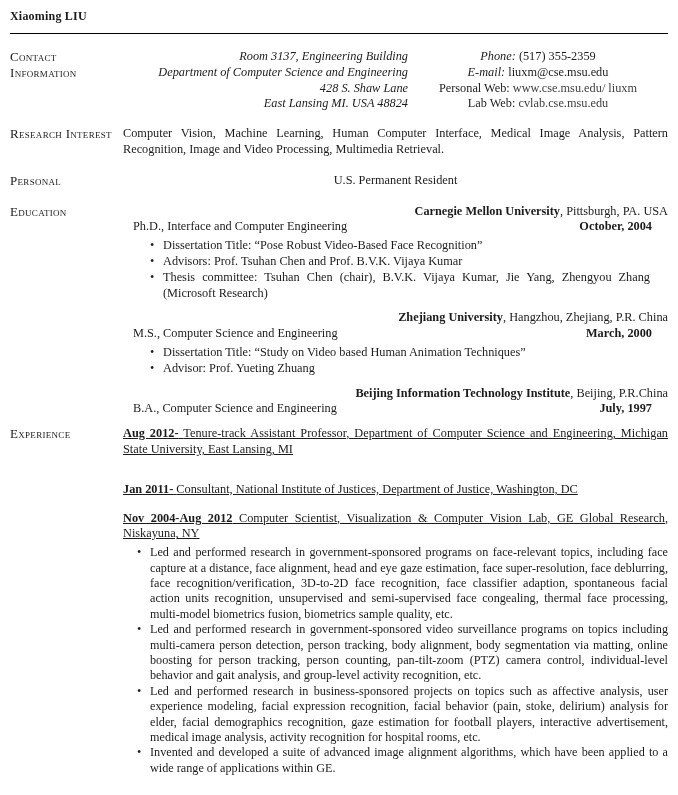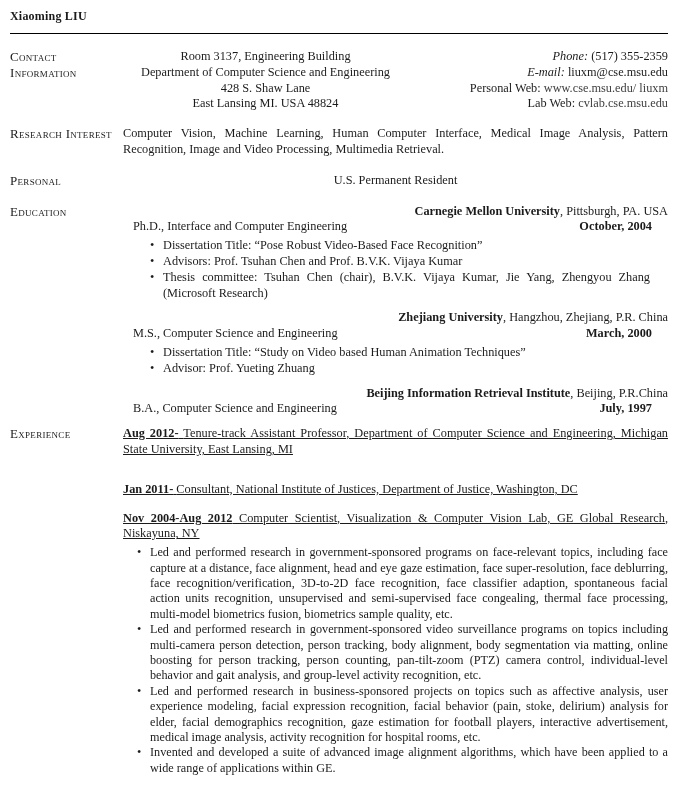--- a/index.html
+++ b/index.html
@@ -20,22 +20,22 @@
   .row { display: flex; margin-top: 15px; }
   .label {
     width: 113px; flex: 0 0 113px;
     font-variant: small-caps; letter-spacing: .3px;
     font-size: 13px; line-height: 15.8px;
   }
   .content { width: 545px; flex: 1 1 auto; text-align: justify; }
 
   
   .contact-grid { display: flex; }
-  .address { width: 285px; flex: 0 0 285px; text-align: center; }
-  .contact-right { flex: 1 1 auto; text-align: right; }
+  .address { width: 285px; flex: 0 0 285px; text-align: right; font-style: italic; }
+  .contact-right { flex: 1 1 auto; text-align: center; }
   .contact-right i { font-style: italic; }
   .link { color: #404040; text-decoration: none; cursor: pointer; }
 
   
   .school { margin-bottom: 9px; }
   .school:last-child { margin-bottom: 0; }
   .school-title { text-align: right; }
   .degree-line { display: flex; justify-content: space-between; margin-left: 10px; padding-right: 16px; }
   .degree-line .date { white-space: nowrap; }
   ul.bullets { list-style: none; margin-top: 3px; }
@@ -116,21 +116,21 @@
           <span>M.S., Computer Science and Engineering</span>
           <b class="date">March, 2000</b>
         </div>
         <ul class="bullets edu-bullets">
           <li>Dissertation Title: “Study on Video based Human Animation Techniques”</li>
           <li>Advisor: Prof. Yueting Zhuang</li>
         </ul>
       </div>
 
       <div class="school">
-        <div class="school-title"><b>Beijing Information Retrieval Institute</b><span>, Beijing, P.R.China</span></div>
+        <div class="school-title"><b>Beijing Information Technology Institute</b><span>, Beijing, P.R.China</span></div>
         <div class="degree-line">
           <span>B.A., Computer Science and Engineering</span>
           <b class="date">July, 1997</b>
         </div>
       </div>
 
     </div>
   </section>
 
   <section class="row" style="margin-top:9px">

